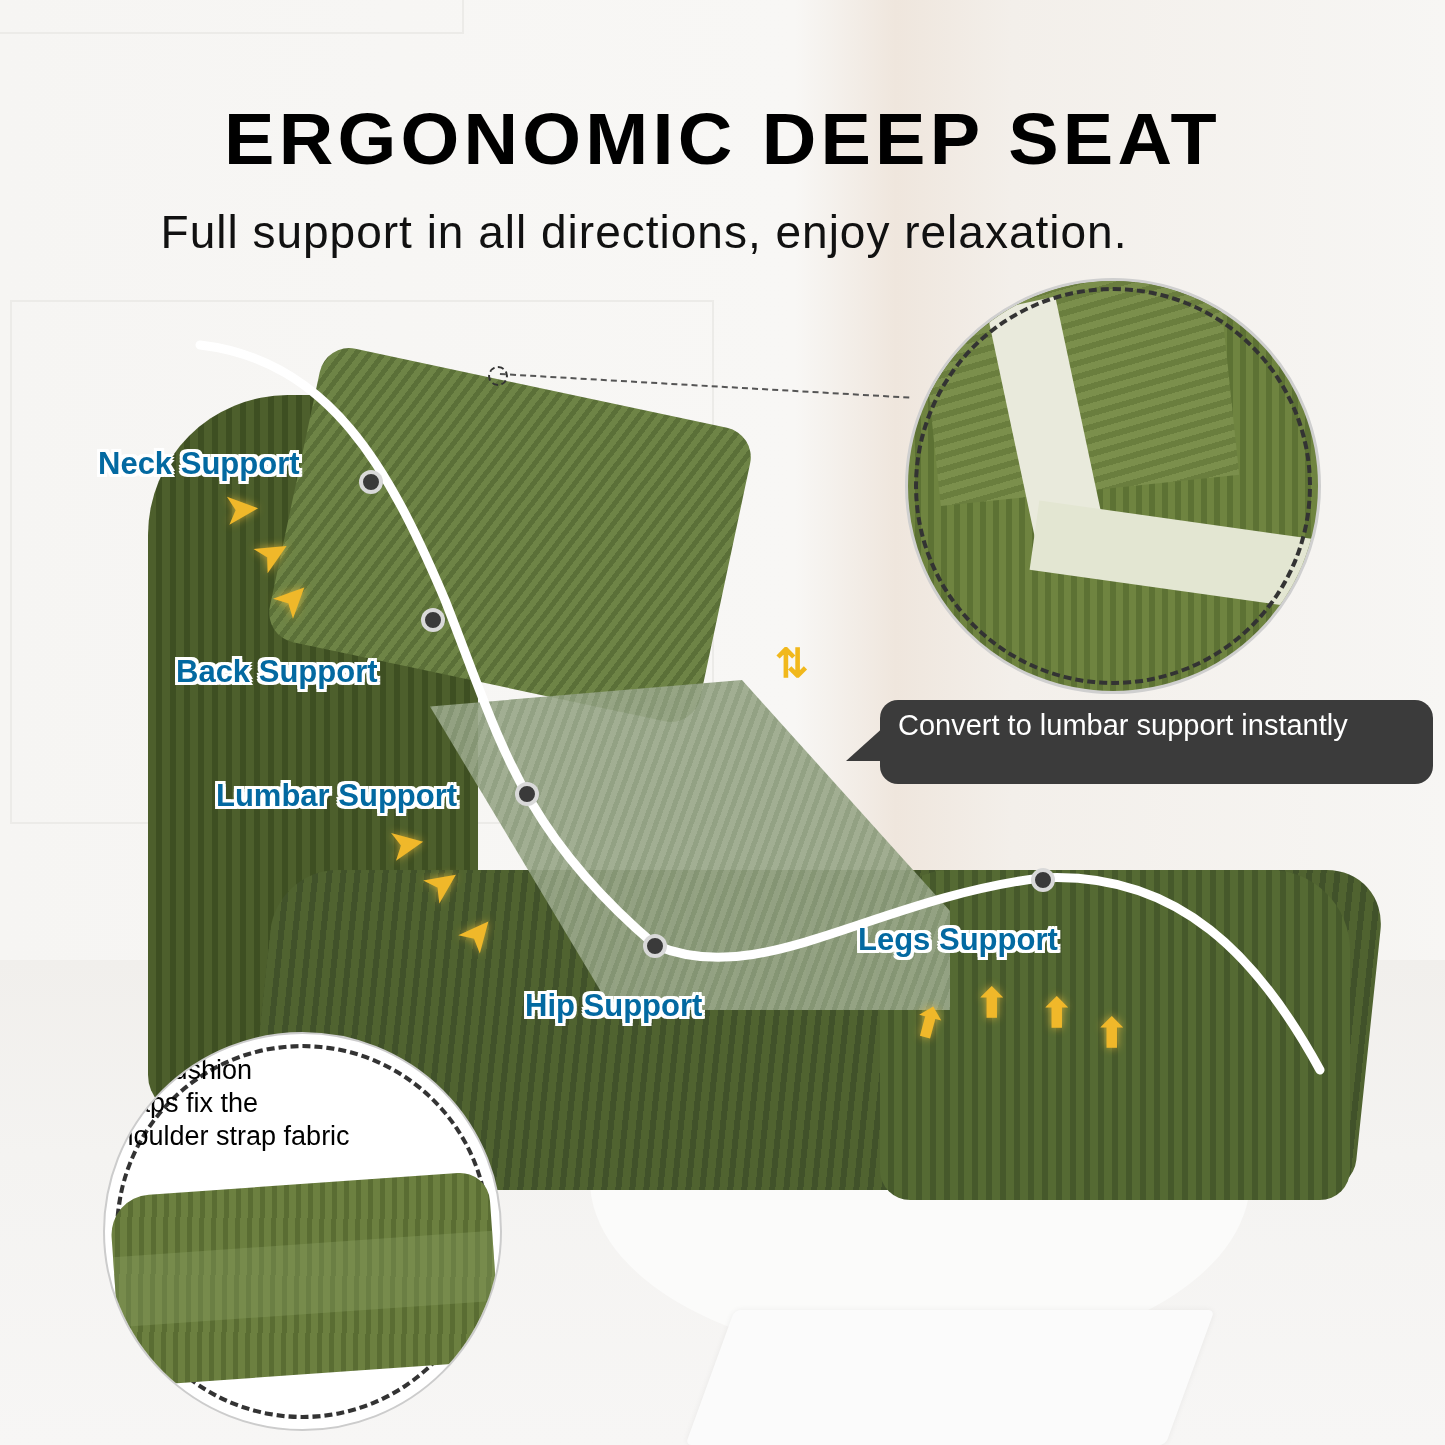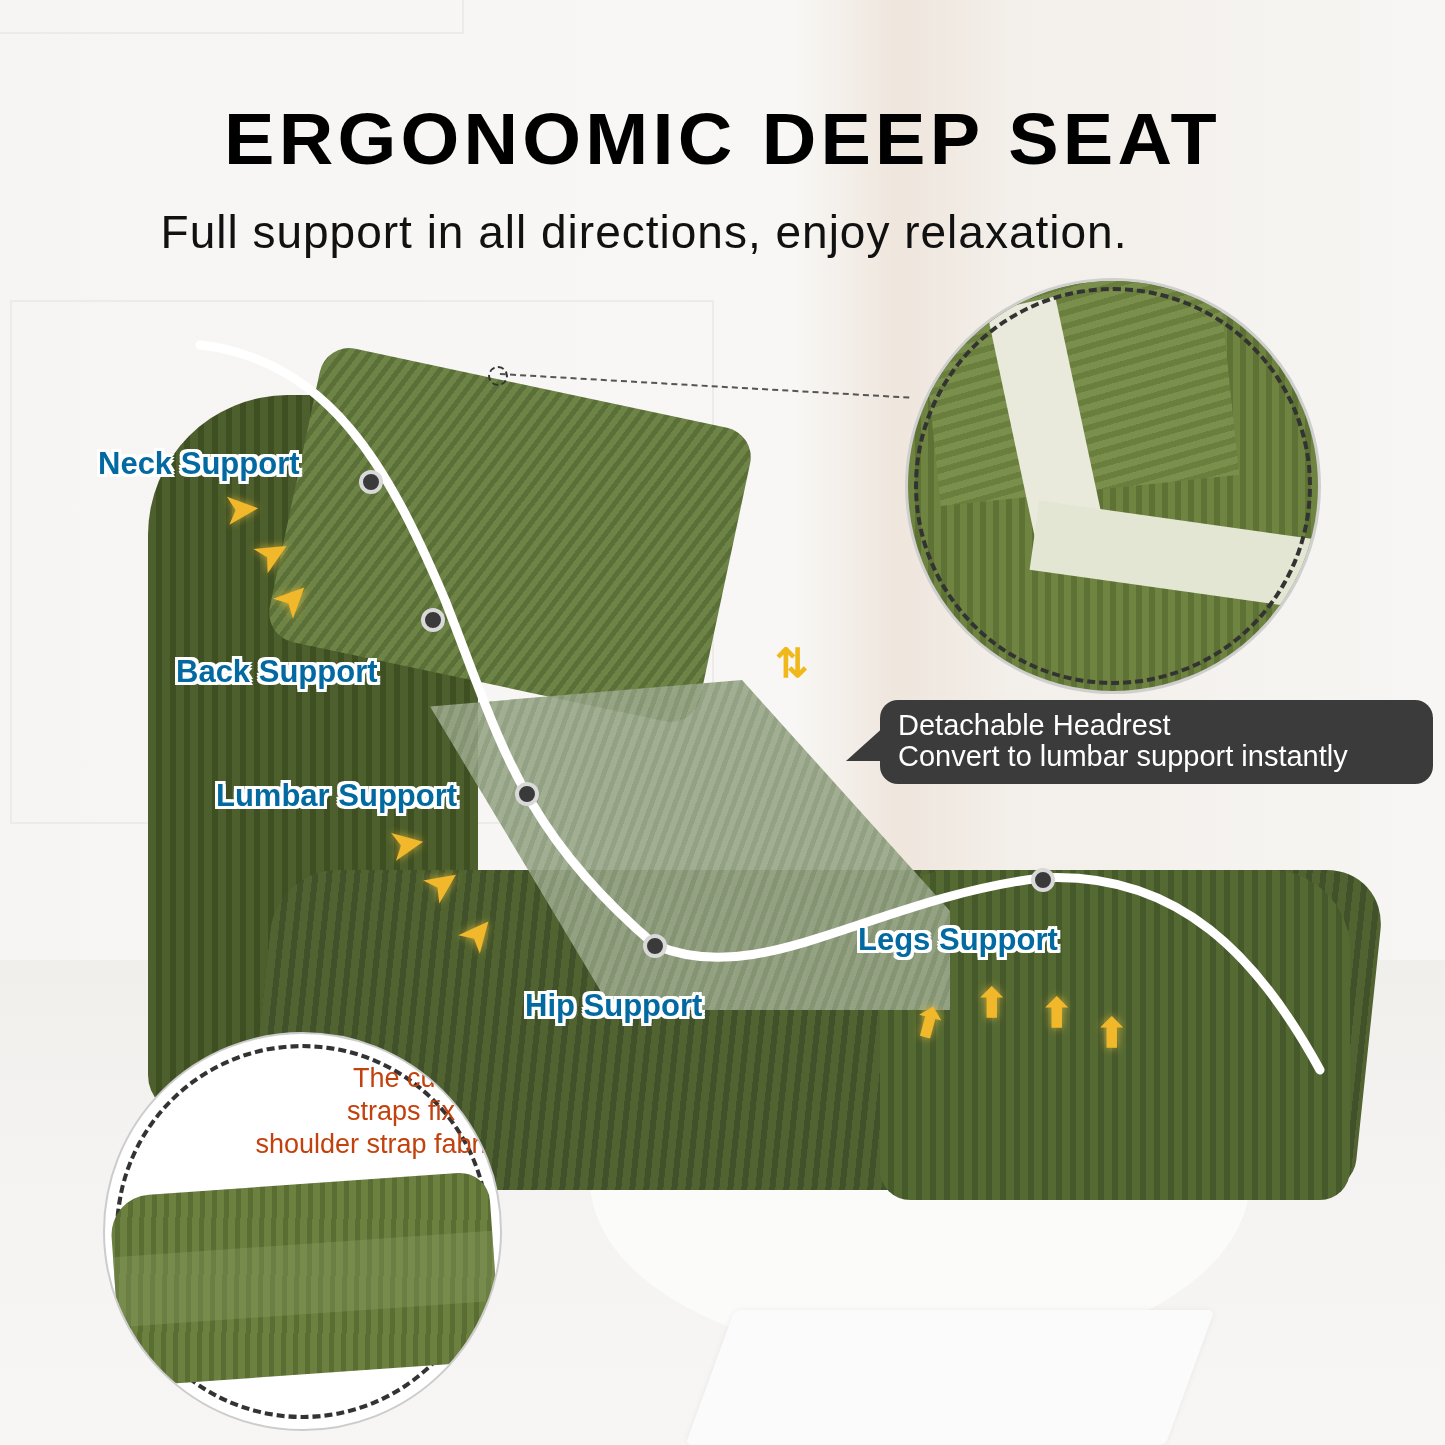--- a/index.html
+++ b/index.html
@@ -30,21 +30,21 @@
     background:repeating-linear-gradient(90deg,#6f8440 0 7px,#5d7234 7px 13px);}
   .circle-velcro .dash{position:absolute;inset:6px;border-radius:50%;border:4px dashed #333;}
   .velcro-strip1{position:absolute;left:105px;top:20px;width:70px;height:260px;background:#e9eadc;transform:rotate(-12deg);}
   .velcro-strip2{position:absolute;left:125px;top:240px;width:300px;height:70px;background:#e3e6d2;transform:rotate(8deg);}
   .velcro-flap{position:absolute;left:20px;top:-20px;width:300px;height:230px;
     background:repeating-linear-gradient(170deg,#7b8f4c 0 7px,#6a7e3e 7px 13px);transform:rotate(-6deg);}
   .velcro-text{position:absolute;left:0;width:410px;top:318px;text-align:center;font-size:26px;line-height:29px;color:#222;}
   .circle-cushion{position:absolute;left:103px;top:1032px;width:395px;height:395px;border-radius:50%;
     background:#fff;border:2px solid #ccc;overflow:hidden;}
   .circle-cushion .dash{position:absolute;inset:10px;border-radius:50%;border:4px dashed #333;}
-  .cushion-text{position:absolute;left:0;width:395px;top:28px;text-align:right;font-size:27px;line-height:33px;color:#c2410c;}
+  .cushion-text{position:absolute;left:0;width:395px;top:20px;text-align:left;font-size:27px;line-height:33px;color:#000000;}
   .pillow{position:absolute;left:10px;top:130px;width:380px;height:190px;border-radius:40px 30px 50px 30px;
     background:repeating-linear-gradient(95deg,#6c8040 0 7px,#5a6d33 7px 12px);transform:rotate(-4deg);}
   .pillow-band{position:absolute;left:0;top:60px;width:380px;height:70px;background:rgba(140,160,100,.35);}
   .chair-back{position:absolute;left:148px;top:395px;width:330px;height:720px;
     border-radius:140px 120px 40px 40px;
     background:repeating-linear-gradient(90deg,#4d5f2c 0 8px,#3e4f22 8px 14px);}
   .chair-seat{position:absolute;left:260px;top:870px;width:1110px;height:320px;border-radius:60px 60px 30px 60px;
     background:repeating-linear-gradient(90deg,#506330 0 8px,#41522a 8px 14px);transform:skewX(-6deg);}
   .chair-front{position:absolute;left:880px;top:870px;width:470px;height:330px;border-radius:70px 80px 30px 30px;
     background:repeating-linear-gradient(90deg,#556a33 0 8px,#46592b 8px 14px);}
@@ -118,21 +118,20 @@
   <div class="velcro-flap"></div>
   <div class="velcro-strip1"></div>
   <div class="velcro-strip2"></div>
   <div class="dash"></div>
   <div class="velcro-text">
   </div>
 </div>
 
 <div class="callout-tail"></div>
 <div class="callout">
-  <div>Detachable Headrest</div>
   <div>Convert to lumbar support instantly</div>
 </div>
 
 <div class="circle-cushion">
   <div class="dash"></div>
   <div class="cushion-text">
     <div>The cushion</div>
     <div>straps fix the</div>
     <div>shoulder strap fabric</div>
   </div>

